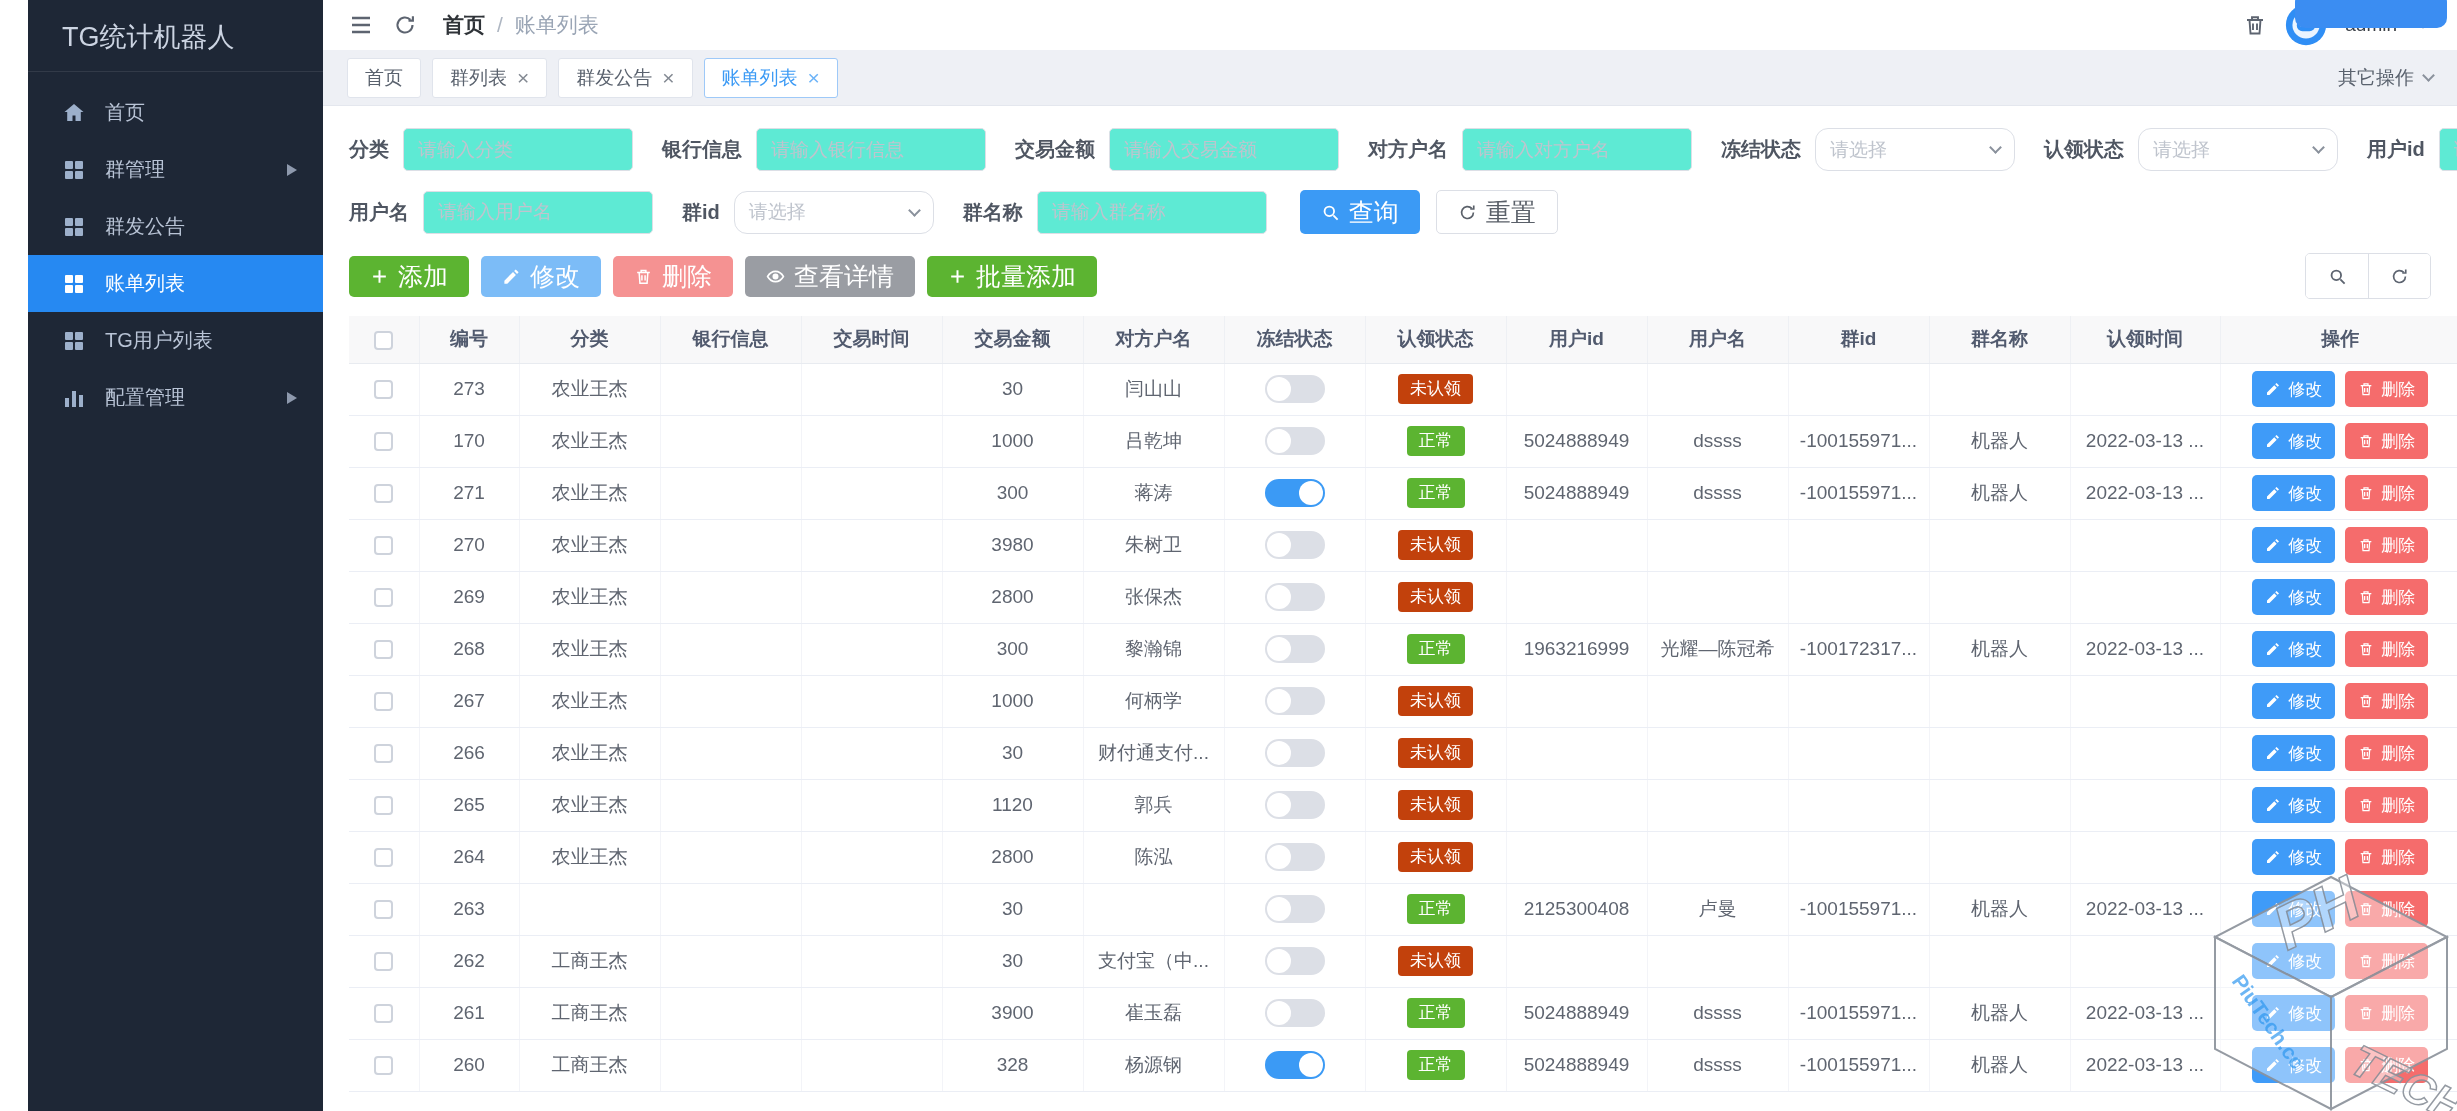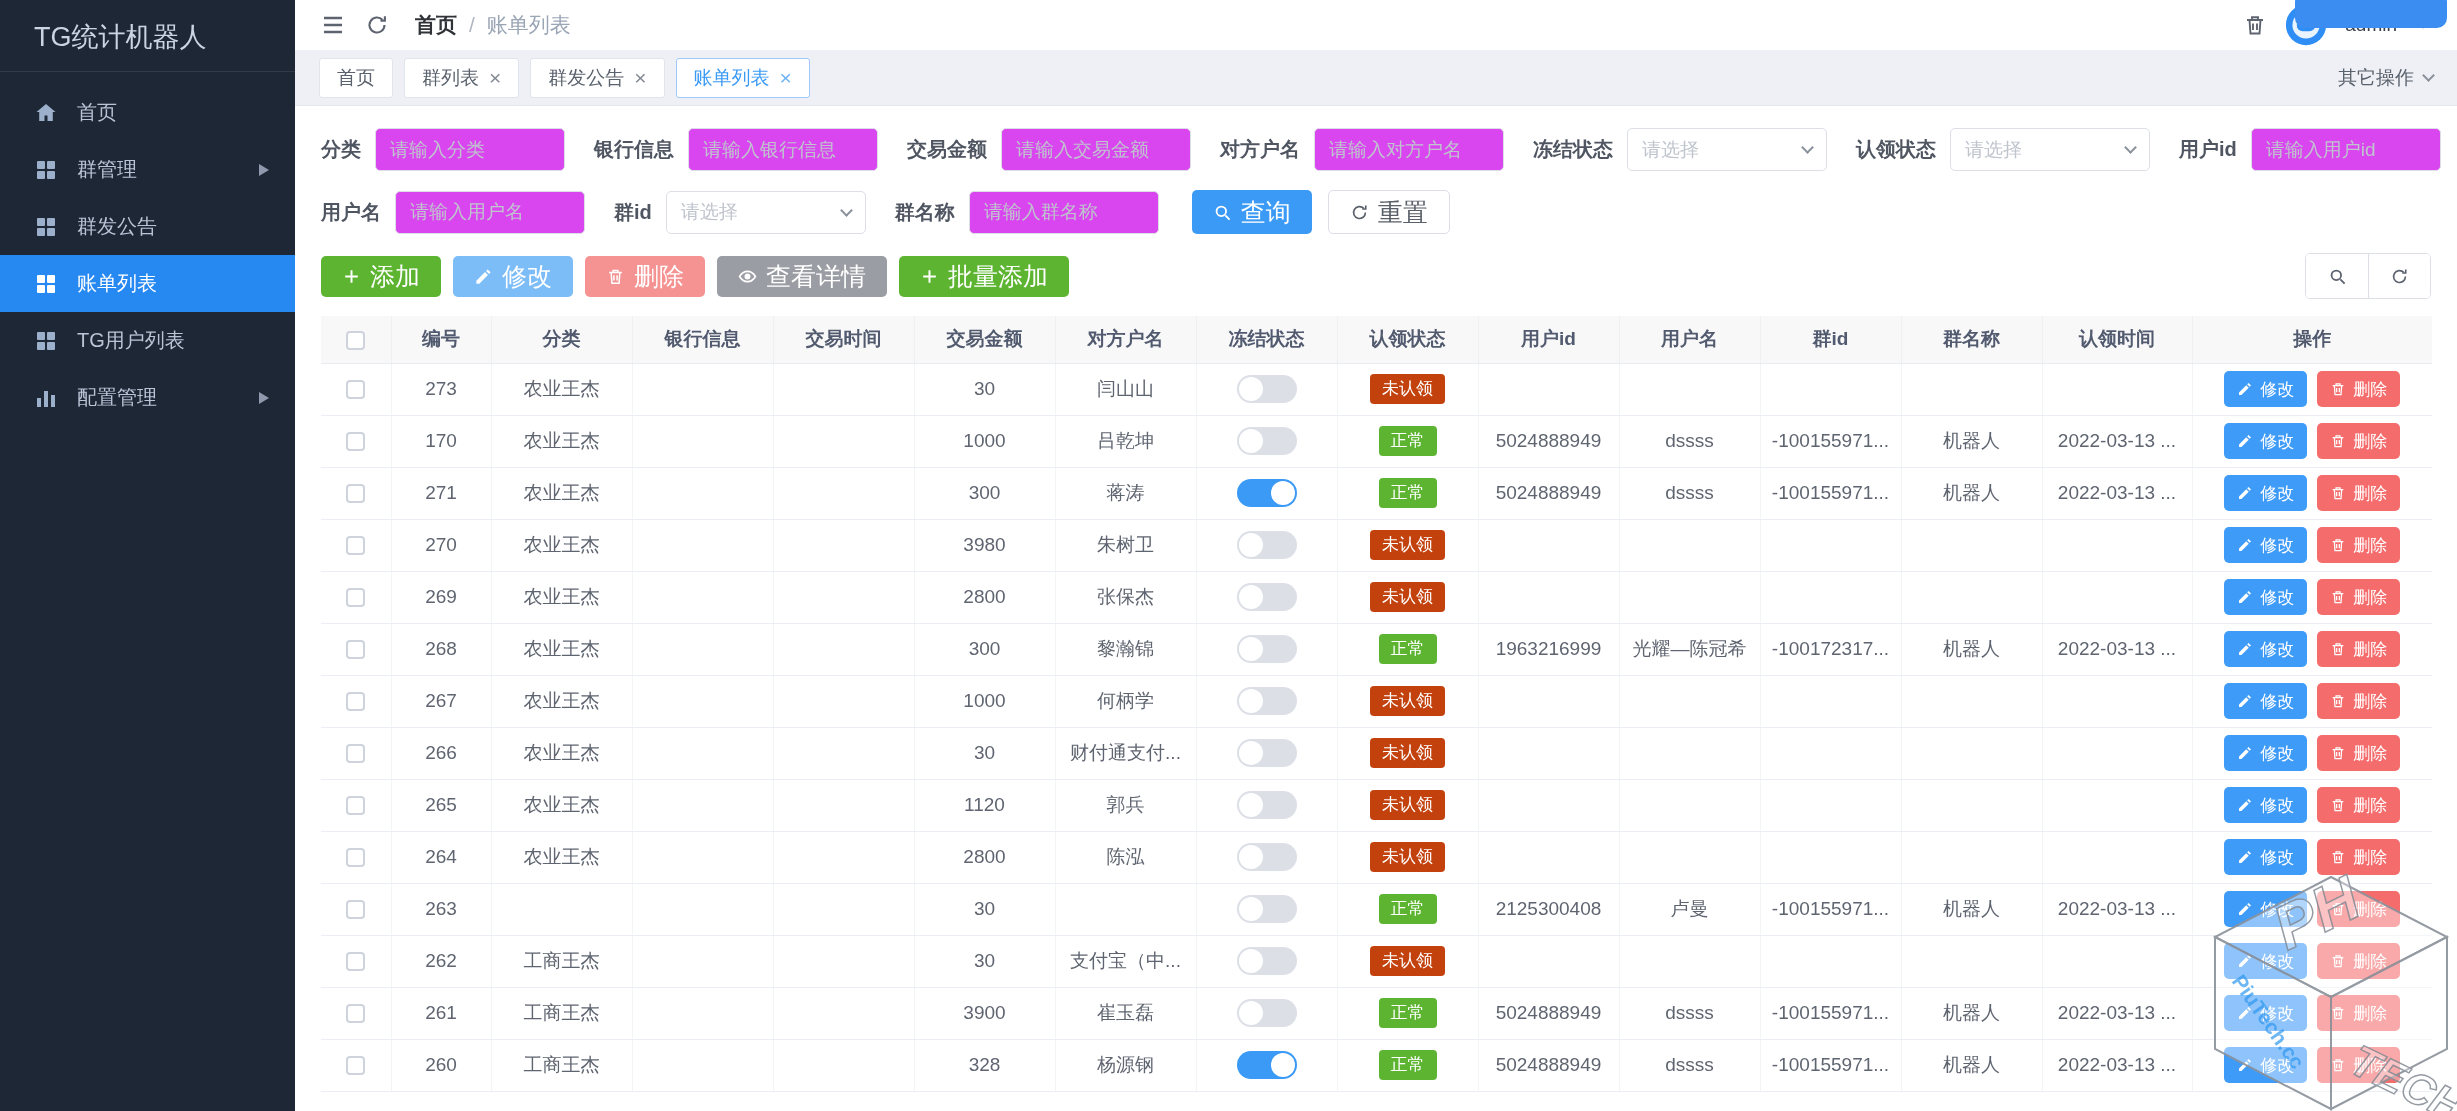--- a/index.html
+++ b/index.html
@@ -1,21 +1,21 @@
 <!DOCTYPE html>
 <html><head>
 <meta charset="utf-8">
 <style>
   * { box-sizing: border-box; margin: 0; padding: 0; }
   html,body { width:2457px; height:1111px; }
   body {
     font-family:"Liberation Sans","DejaVu Sans",sans-serif;
     background:#fff; overflow:hidden; position:relative;
   }
-  .app { display:flex; width:100%; height:100%; }
+  .app { display:flex; width:100%; height:100%;padding-left:28px; }
 
   
   .sidebar { width:295px; flex-shrink:0; background:#1e2736; height:100%; }
   .logo { height:72px; line-height:74px; padding-left:34px; font-size:27px;
           color:#ccd4e2; border-bottom:1px solid rgba(255,255,255,.09);
           white-space:nowrap; overflow:hidden; }
   .menu { padding-top:12px; }
   .menu-item { height:57px; display:flex; align-items:center;
                padding:0 26px 0 34px; font-size:20px; color:#b9c4d6; cursor:pointer; }
   .menu-item .mi-icon { width:24px; height:24px; margin-right:19px; color:#9db0cb; flex-shrink:0; }
@@ -59,26 +59,26 @@
           align-items:center; gap:10px; cursor:pointer; white-space:nowrap; }
   .caret { width:9px; height:9px; border-right:2px solid #8a919c; border-bottom:2px solid #8a919c;
            transform:rotate(45deg); margin-top:-4px; flex-shrink:0; }
 
   
   .content { flex:1; background:#fff; padding:22px 26px 0; position:relative; min-width:0; }
   .filter-row { display:flex; align-items:center; margin-bottom:19px; }
   .fields { display:flex; align-items:center; }
   .field { display:flex; align-items:center; margin-right:29px; }
   .field label { font-size:20px; color:#4f5662; font-weight:700; margin-right:14px; white-space:nowrap; }
-  .field input { width:190px; height:43px; border:1px solid #dcdfe6; border-radius:5px;
+  .field input { width:230px; height:43px; border:1px solid #dcdfe6; border-radius:5px;
                  padding:0 14px; font-size:19px; color:#333; outline:none;
-                 font-family:inherit; background:#d946ef; }
+                 font-family:inherit; background:#5eead4; }
   .field input::placeholder { color:#bfc4cd; }
   .selectbox { width:200px; height:43px; display:flex; align-items:center; justify-content:space-between;
-               padding:0 14px; border:1px solid #dcdfe6; border-radius:5px; background:#fff; cursor:pointer; }
+               padding:0 14px; border:1px solid #dcdfe6; border-radius:13px; background:#fff; cursor:pointer; }
   .selectbox .ph { color:#bfc4cd; font-size:19px; }
 
   .btn { display:inline-flex; align-items:center; gap:9px; height:44px; padding:0 21px;
          border:none; border-radius:5px; font-size:25px; color:#fff; cursor:pointer;
          font-family:inherit; white-space:nowrap; }
   .btn svg { width:19px; height:19px; }
   .btn.primary { background:#3b9af5; margin-left:4px; }
   .btn.plain { background:#fff; border:1px solid #dcdfe6; color:#5a6069; margin-left:16px; }
   .btn.plain svg { color:#5a6069; }
 

